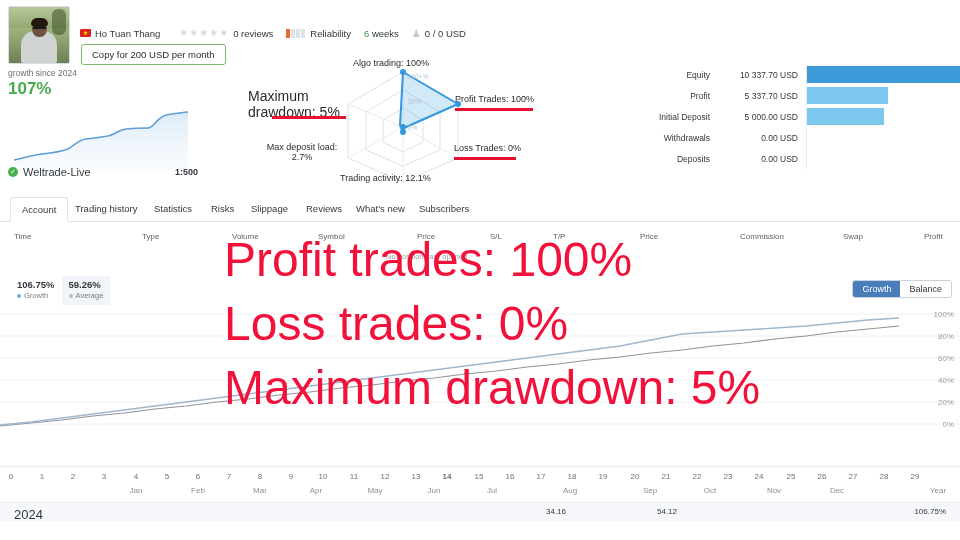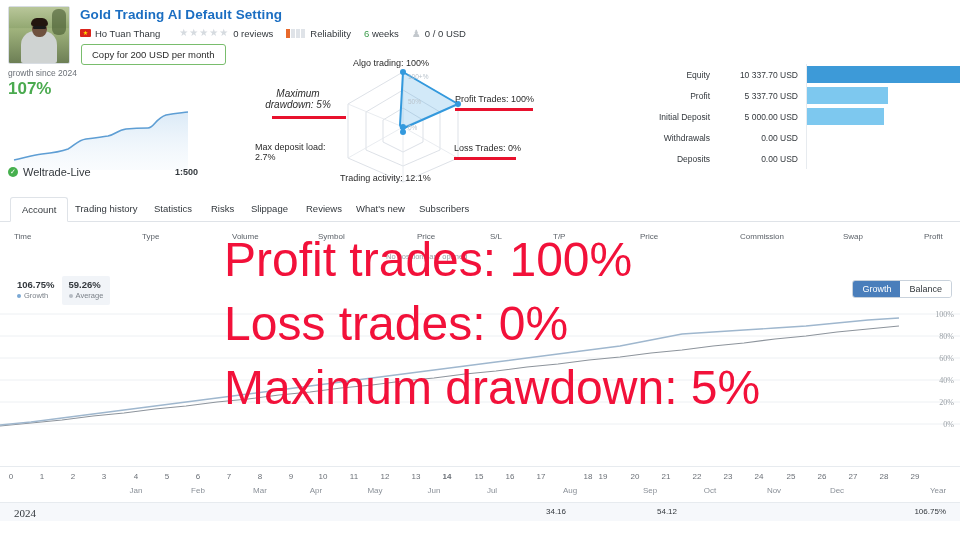--- a/index.html
+++ b/index.html
@@ -113,31 +113,31 @@
   .leg-v{font-size:9.5px;color:#33383d;font-weight:bold;line-height:11px;}
   .leg-k{font-size:7.5px;color:#7b8189;line-height:10px;margin-top:1px;}
   .dot{display:inline-block;width:4px;height:4px;border-radius:50%;margin-right:3px;vertical-align:middle;}
   .dot.growth{background:#7aa8d4;}
   .dot.avg{background:#b6bcc4;}
 
   .toggle{position:absolute;right:8px;top:12px;display:flex;border:1px solid #c9d2dc;border-radius:3px;overflow:hidden;}
   .toggle div{font-size:9px;padding:3px 9px;cursor:pointer;background:#fff;color:#33383d;}
   .toggle div.on{background:#4a7ebb;color:#fff;}
 
-  .plot{position:absolute;left:0;top:40px;width:960px;height:126px;font-family:Liberation Serif, serif;}
+  .plot{position:absolute;left:0;top:40px;width:960px;height:126px;}
   .ylab{position:absolute;right:6px;font-size:8px;color:#9aa0a6;transform:translateY(-50%);}
 
   
   .axis{position:absolute;left:0;top:466px;width:960px;height:36px;border-top:1px solid #e7ebef;}
   .xnum{position:absolute;top:5px;font-size:8px;color:#6b7077;transform:translateX(-50%);}
   .xmon{position:absolute;top:19px;font-size:8px;color:#8a9098;transform:translateX(-50%);}
 
   
   .yearrow{position:absolute;left:0;top:502px;width:960px;height:18px;background:#f6f8fb;border-top:1px solid #e7ebef;}
-  .yearrow .y{position:absolute;left:14px;top:4px;font-size:11px;color:#33383d;font-family:Liberation Serif, serif;}
+  .yearrow .y{position:absolute;left:14px;top:4px;font-size:13px;color:#33383d;}
   .yearrow .c1{position:absolute;left:556px;top:4px;font-size:8px;color:#33383d;transform:translateX(-50%);}
   .yearrow .c2{position:absolute;left:667px;top:4px;font-size:8px;color:#33383d;transform:translateX(-50%);}
   .yearrow .tot{position:absolute;right:14px;top:4px;font-size:8px;color:#33383d;}
   .footrow{position:absolute;left:0;top:522px;width:960px;height:18px;}
   .footlink{position:absolute;left:14px;top:4px;font-size:8px;color:#3f6fa8;cursor:pointer;}
   .booki{display:inline-block;width:7px;height:7px;background:#7e868f;margin-right:4px;vertical-align:-1px;border-radius:1px;}
   .foottot{position:absolute;right:14px;top:4px;font-size:8px;color:#33383d;}
 
   
   .overlay{position:absolute;left:0;top:228px;width:960px;pointer-events:none;}
@@ -157,21 +157,20 @@
   <div class="header">
     <div class="avatar">
       <div class="sky"></div>
       <div class="tree"></div>
       <div class="bodyshape"></div>
       <div class="head"></div>
       <div class="hair"></div>
       <div class="glasses"></div>
     </div>
 
-    <div class="sig-title">Gold Trading AI Default Setting</div>
 
     <div class="meta-row">
       <span class="flag"></span>
       <span class="author">Ho Tuan Thang</span>
 
       <span class="stars">
         <span class="star">★</span>
         <span class="star">★</span>
         <span class="star">★</span>
         <span class="star">★</span>
@@ -248,26 +247,26 @@
     <div style="position:absolute;left:95px;top:-2px;font-size:9px;color:#2b2b2b;">Algo trading: 100%</div>
 
     <div style="position:absolute;left:197px;top:34px;font-size:9px;color:#2b2b2b;">Profit Trades: 100%</div>
     <div style="position:absolute;left:197px;top:48px;width:78px;height:2.5px;background:#e8112d;"></div>
 
     <div style="position:absolute;left:196px;top:83px;font-size:9px;color:#2b2b2b;">Loss Trades: 0%</div>
     <div style="position:absolute;left:196px;top:97px;width:62px;height:2.5px;background:#e8112d;"></div>
 
     <div style="position:absolute;left:82px;top:113px;font-size:9px;color:#2b2b2b;">Trading activity: 12.1%</div>
 
-    <div style="position:absolute;left:-3px;top:82px;font-size:9px;color:#2b2b2b;text-align:left;width:94px;">
+    <div style="position:absolute;left:-3px;top:82px;font-size:9px;color:#2b2b2b;text-align:center;width:94px;">
       <span>Max deposit load:</span><br>
       <span>2.7%</span>
     </div>
 
-    <div style="position:absolute;left:-10px;top:28px;font-size:10px;color:#2b2b2b;text-align:center;width:100px;font-style:italic;">
+    <div style="position:absolute;left:-10px;top:28px;font-size:14px;color:#2b2b2b;width:100px;">
       <span>Maximum</span><br>
       <span>drawdown: 5%</span>
     </div>
     <div style="position:absolute;left:14px;top:56px;width:74px;height:2.5px;background:#e8112d;"></div>
   </div>
 
   <div class="stats">
     <div class="stat-row">
       <div class="stat-name">Equity</div>
       <div class="stat-val">10 337.70 USD</div>
@@ -382,21 +381,21 @@
     <div class="xnum" style="left:260px;">8</div>
     <div class="xnum" style="left:291px;">9</div>
     <div class="xnum" style="left:323px;">10</div>
     <div class="xnum" style="left:354px;">11</div>
     <div class="xnum" style="left:385px;">12</div>
     <div class="xnum" style="left:416px;">13</div>
     <div class="xnum" style="left:447px;font-weight:bold;">14</div>
     <div class="xnum" style="left:479px;">15</div>
     <div class="xnum" style="left:510px;">16</div>
     <div class="xnum" style="left:541px;">17</div>
-    <div class="xnum" style="left:572px;margin-left:16px;">18</div>
+    <div class="xnum" style="left:572px;">18</div>
     <div class="xnum" style="left:603px;">19</div>
     <div class="xnum" style="left:635px;">20</div>
     <div class="xnum" style="left:666px;">21</div>
     <div class="xnum" style="left:697px;">22</div>
     <div class="xnum" style="left:728px;">23</div>
     <div class="xnum" style="left:759px;">24</div>
     <div class="xnum" style="left:791px;">25</div>
     <div class="xnum" style="left:822px;text-align:right;">26</div>
     <div class="xnum" style="left:853px;">27</div>
     <div class="xnum" style="left:884px;">28</div>

